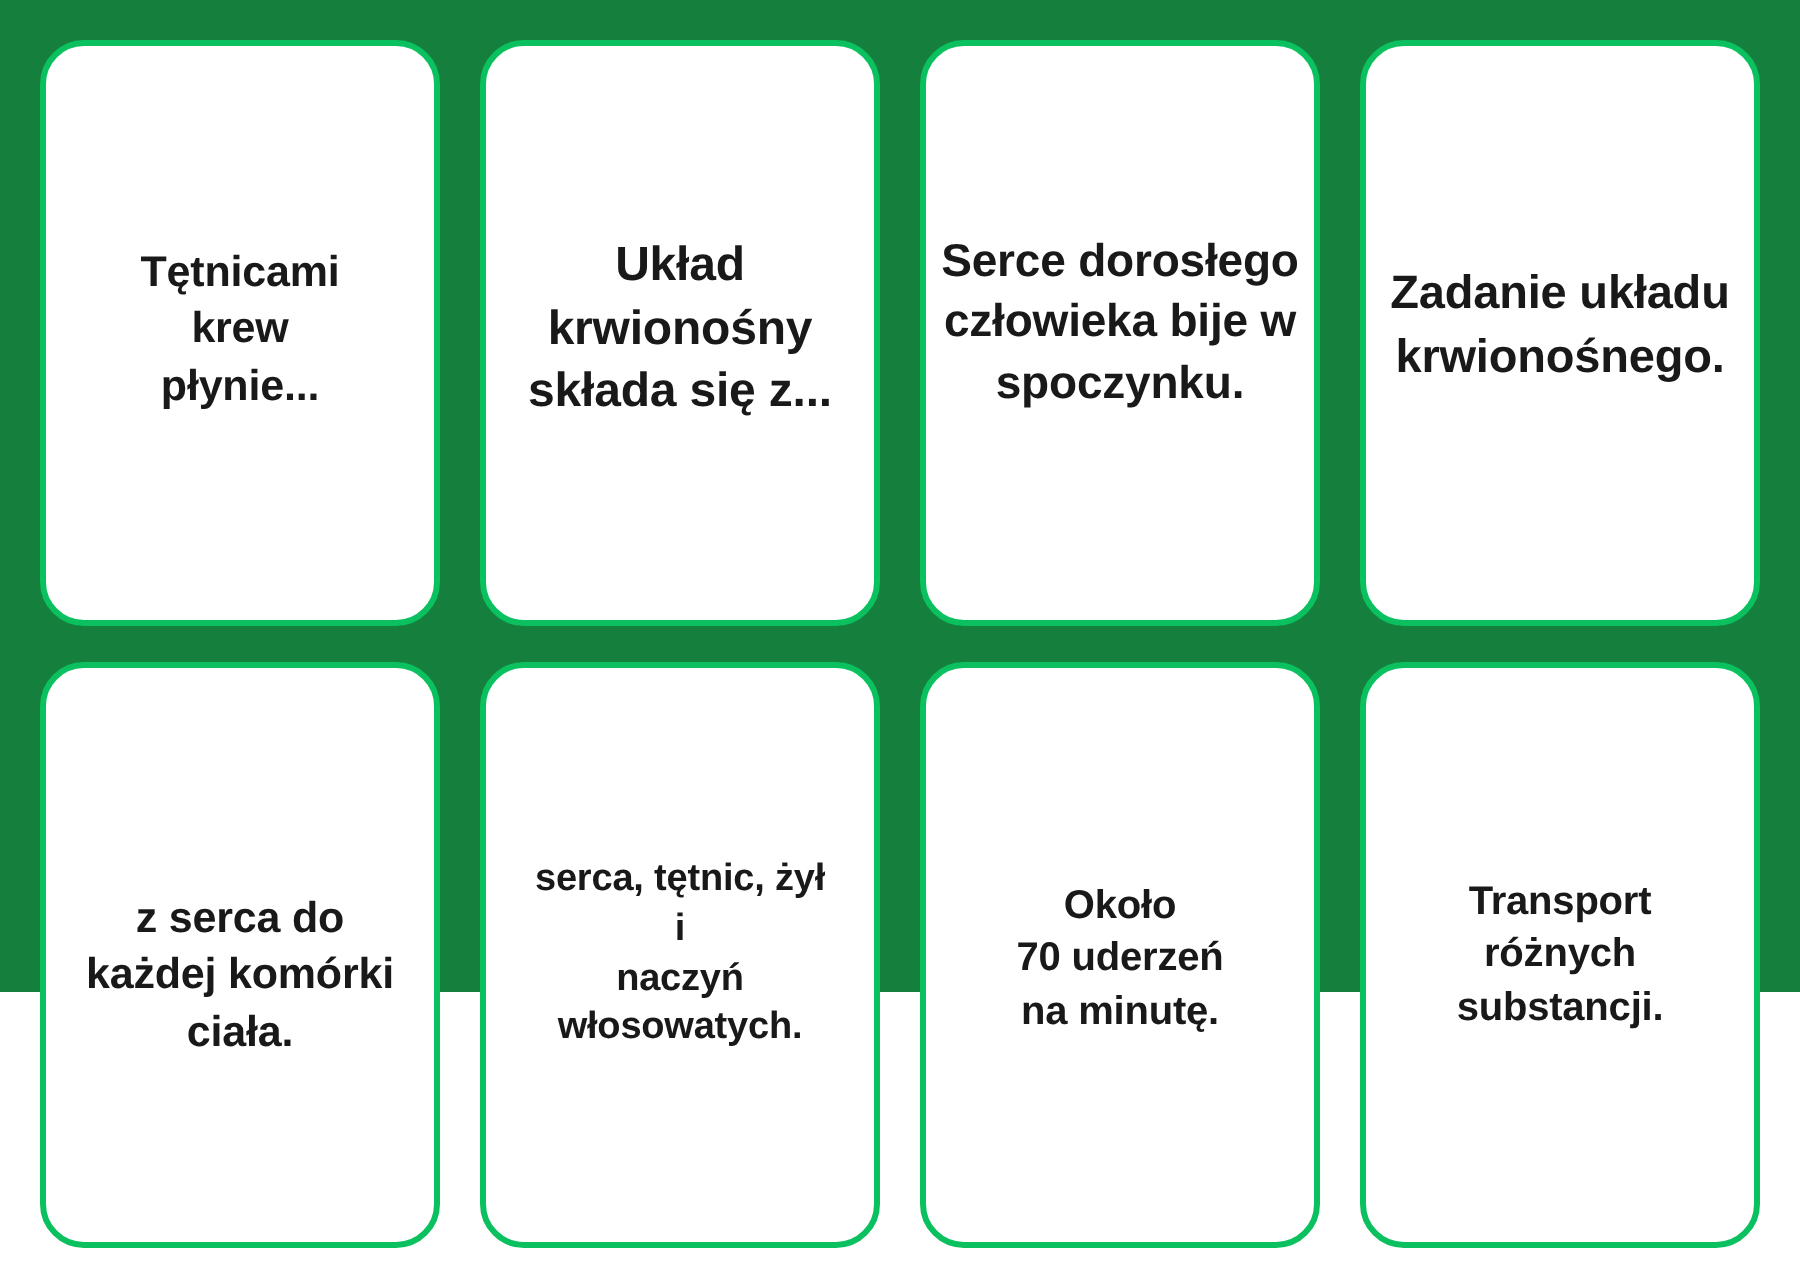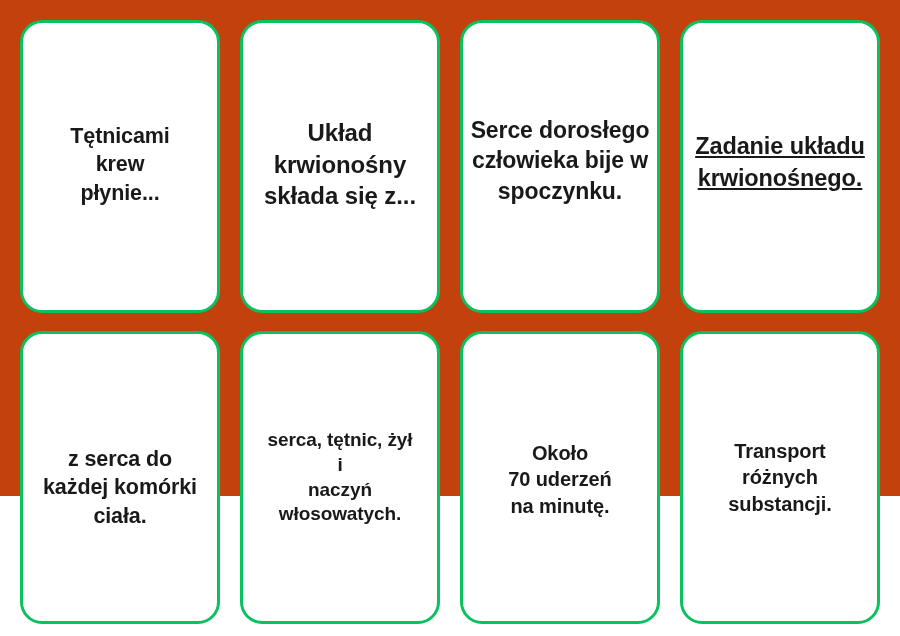--- a/index.html
+++ b/index.html
@@ -12,21 +12,21 @@
     height: 636px;
     background: #ffffff;
     font-family: "Liberation Sans", "DejaVu Sans", sans-serif;
     overflow: hidden;
   }
 
   #flashcard-sheet {
     position: relative;
     width: 900px;
     height: 496px;
-    background: #c2410c;
+    background: #15803d;
   }
 
   .card-grid {
     position: absolute;
     left: 20px;
     top: 20px;
     width: 860px;
     height: 604px;
     display: grid;
     grid-template-columns: repeat(4, 200px);
@@ -57,21 +57,21 @@
     font-weight: 700;
     line-height: 1.33;
     white-space: pre-line;
     letter-spacing: -0.1px;
     transform: translateY(-2px);
   }
 
   .card-1 .flashcard-text { font-size: 21.5px; }
   .card-2 .flashcard-text { font-size: 24px; }
   .card-3 .flashcard-text { font-size: 23px; transform: translateY(-6px); }
-  .card-4 .flashcard-text { font-size: 23.5px; transform: translateY(-4px); text-decoration: underline; }
+  .card-4 .flashcard-text { font-size: 23.5px; transform: translateY(-4px); }
   .card-5 .flashcard-text { font-size: 21.5px; transform: translateY(10px); }
   .card-6 .flashcard-text { font-size: 19px; line-height: 1.3; transform: translateY(0px); }
   .card-7 .flashcard-text { font-size: 20px; transform: translateY(2px); }
   .card-8 .flashcard-text { font-size: 20px; transform: translateY(0px); }
 </style>
 </head>
 <body>
 
 <div id="flashcard-sheet">
   <div class="card-grid">

